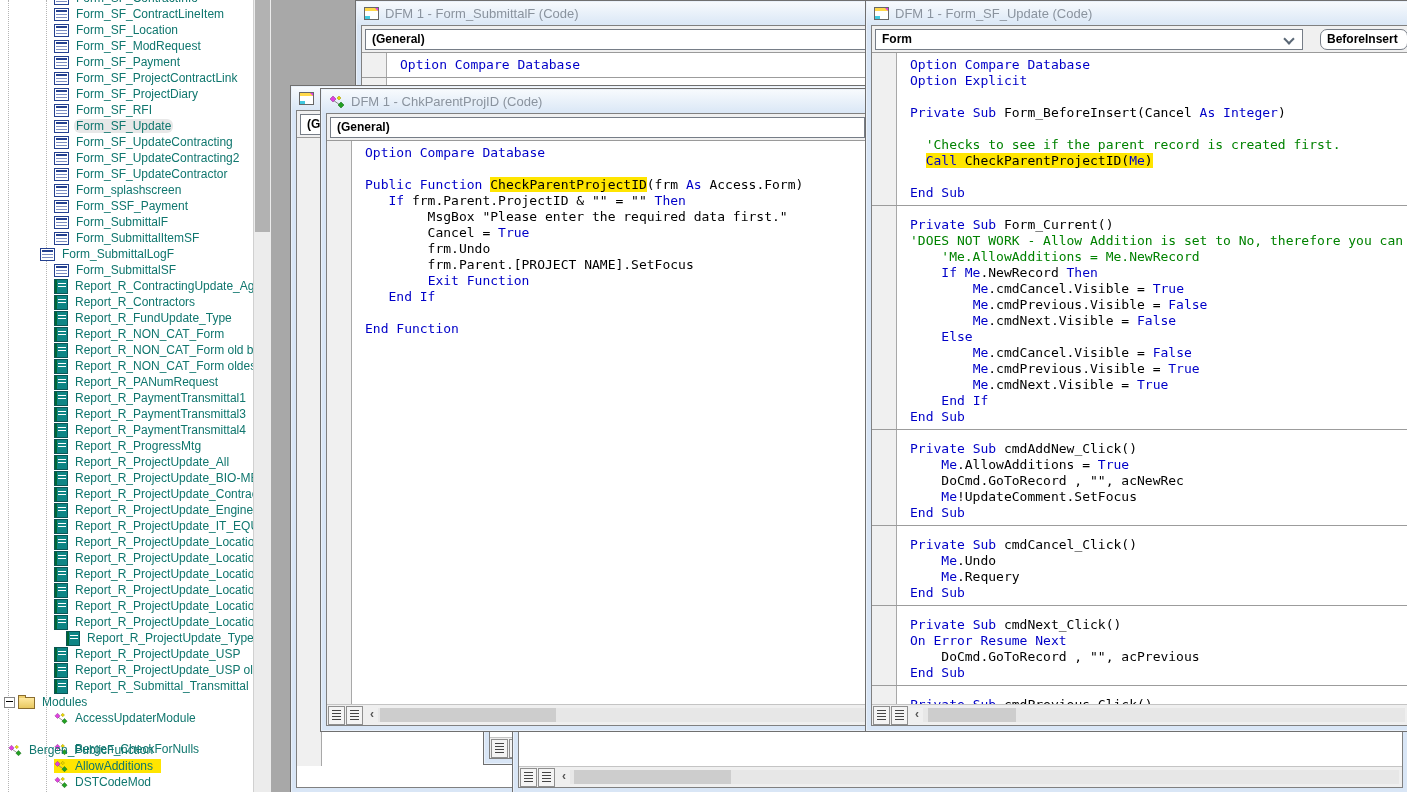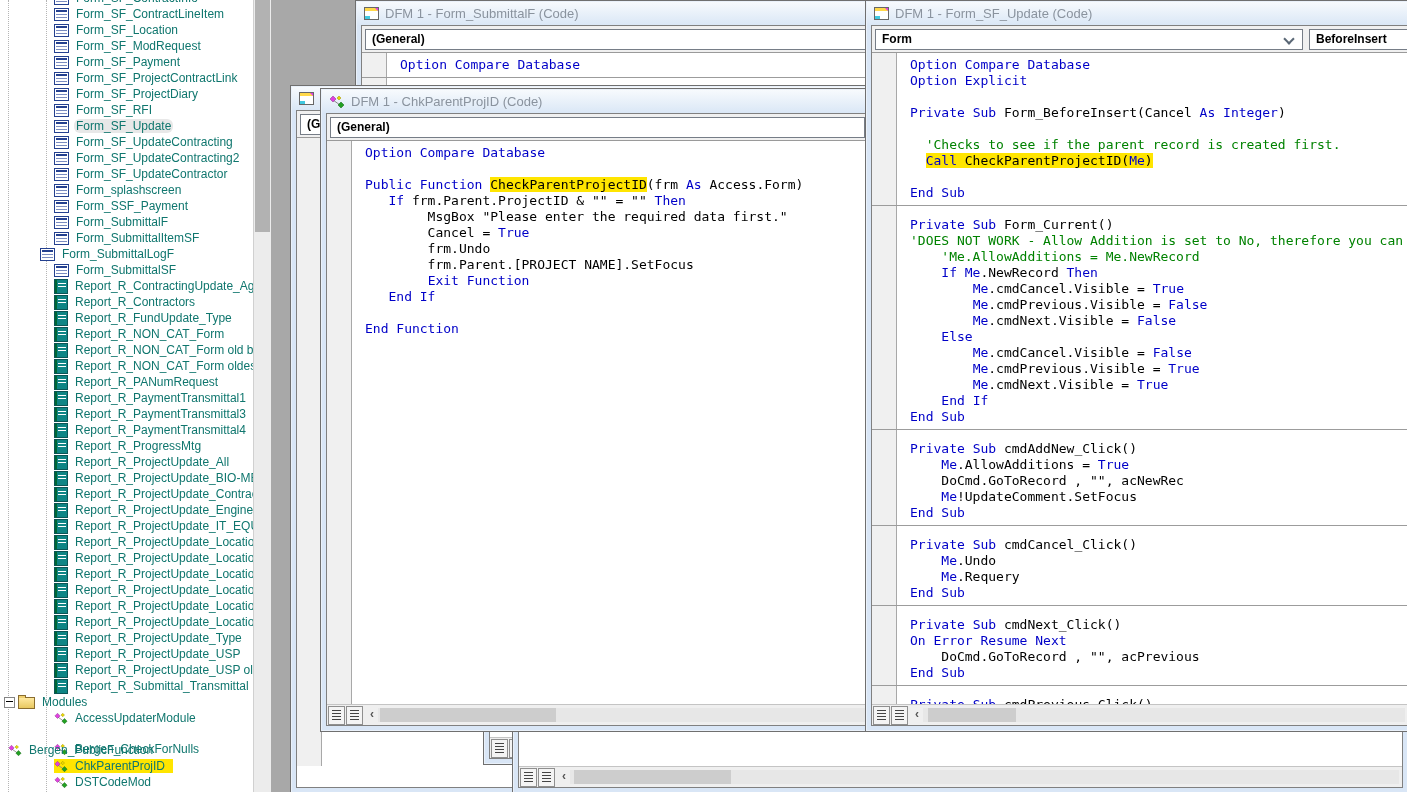--- a/index.html
+++ b/index.html
@@ -225,21 +225,21 @@
           <span class="lbl">Report_R_ProjectUpdate_LocationO</span>
         </div>
         <div class="trow lvl2" style="top: 608px;">
           <span class="icon-report"></span>
           <span class="lbl">Report_R_ProjectUpdate_LocationO</span>
         </div>
         <div class="trow lvl2" style="top: 624px;">
           <span class="icon-report"></span>
           <span class="lbl">Report_R_ProjectUpdate_LocationO</span>
         </div>
-        <div class="trow lvl2" style="top: 640px;">
+        <div class="trow lvl2" style="top: 640px; margin-left: 12px;">
           <span class="icon-report"></span>
           <span class="lbl">Report_R_ProjectUpdate_Type</span>
         </div>
         <div class="trow lvl2" style="top: 656px;">
           <span class="icon-report"></span>
           <span class="lbl">Report_R_ProjectUpdate_USP</span>
         </div>
         <div class="trow lvl2" style="top: 672px;">
           <span class="icon-report"></span>
           <span class="lbl">Report_R_ProjectUpdate_USP  old v</span>
@@ -281,21 +281,21 @@
           <span class="lbl">Bergen_PublicFunction</span>
         </div>
         <div class="trow lvl2" style="top: 768px;">
           <span class="hlwrap">
             <span class="icon-module"><svg width="14" height="13" viewBox="0 0 16 14">
                 <line x1="4" y1="5" x2="11" y2="10" stroke="#888"></line>
                 <polygon points="1,4 4,1 7,4 4,7" fill="#e040e0" stroke="#803080" stroke-width="0.5"></polygon>
                 <polygon points="9,10 12,7 15,10 12,13" fill="#22a022" stroke="#0f5f0f" stroke-width="0.5"></polygon>
                 <polygon points="8,3 10,1 12,3 10,5" fill="#e8d800" stroke="#9a8d00" stroke-width="0.5"></polygon>
               </svg></span>
-            <span class="lbl">ChkParentProjID</span>
+            <span class="lbl">AllowAdditions</span>
           </span>
         </div>
         <div class="trow lvl2" style="top: 784px;">
           <span class="icon-module"><svg width="14" height="13" viewBox="0 0 16 14">
               <line x1="4" y1="5" x2="11" y2="10" stroke="#888"></line>
               <polygon points="1,4 4,1 7,4 4,7" fill="#e040e0" stroke="#803080" stroke-width="0.5"></polygon>
               <polygon points="9,10 12,7 15,10 12,13" fill="#22a022" stroke="#0f5f0f" stroke-width="0.5"></polygon>
               <polygon points="8,3 10,1 12,3 10,5" fill="#e8d800" stroke="#9a8d00" stroke-width="0.5"></polygon>
             </svg></span>
           <span class="lbl">DSTCodeMod</span>
@@ -420,21 +420,21 @@
           </svg>
       </span>
       <span>DFM 1 - Form_SF_Update (Code)</span>
     </div>
     <div class="content">
       <div class="crow">
         <div class="combo" style="left:3px;width:420px;">
           <span>Form</span>
           <span class="chev"></span>
         </div>
-        <div class="combo" style="left:437px;right:0;">
+        <div class="combo" style="left:448px;right:0;border-radius:7px;">
           <span>BeforeInsert</span>
         </div>
       </div>
       <div class="code">
         <div class="gutter"></div>
         <div class="lines" id="linesD"><div class="cl"><span class="kw">Option</span> <span class="kw">Compare</span> <span class="kw">Database</span></div><div class="cl"><span class="kw">Option</span> <span class="kw">Explicit</span></div><div class="cl">&nbsp;</div><div class="cl"><span class="kw">Private</span> <span class="kw">Sub</span> Form_BeforeInsert(Cancel <span class="kw">As</span> <span class="kw">Integer</span>)</div><div class="cl">&nbsp;</div><div class="cl"><span class="cm">  'Checks to see if the parent record is created first.</span></div><div class="cl">  <span class="hl"><span class="kw">Call</span> CheckParentProjectID(<span class="kw">Me</span>)</span></div><div class="cl">&nbsp;</div><div class="cl"><span class="kw">End</span> <span class="kw">Sub</span></div><div class="cl sep">&nbsp;</div><div class="cl"><span class="kw">Private</span> <span class="kw">Sub</span> Form_Current()</div><div class="cl"><span class="cm">'DOES NOT WORK - Allow Addition is set to No, therefore you can</span></div><div class="cl"><span class="cm">    'Me.AllowAdditions = Me.NewRecord</span></div><div class="cl">    <span class="kw">If</span> <span class="kw">Me</span>.NewRecord <span class="kw">Then</span></div><div class="cl">        <span class="kw">Me</span>.cmdCancel.Visible = <span class="kw">True</span></div><div class="cl">        <span class="kw">Me</span>.cmdPrevious.Visible = <span class="kw">False</span></div><div class="cl">        <span class="kw">Me</span>.cmdNext.Visible = <span class="kw">False</span></div><div class="cl">    <span class="kw">Else</span></div><div class="cl">        <span class="kw">Me</span>.cmdCancel.Visible = <span class="kw">False</span></div><div class="cl">        <span class="kw">Me</span>.cmdPrevious.Visible = <span class="kw">True</span></div><div class="cl">        <span class="kw">Me</span>.cmdNext.Visible = <span class="kw">True</span></div><div class="cl">    <span class="kw">End</span> <span class="kw">If</span></div><div class="cl"><span class="kw">End</span> <span class="kw">Sub</span></div><div class="cl sep">&nbsp;</div><div class="cl"><span class="kw">Private</span> <span class="kw">Sub</span> cmdAddNew_Click()</div><div class="cl">    <span class="kw">Me</span>.AllowAdditions = <span class="kw">True</span></div><div class="cl">    DoCmd.GoToRecord , "", acNewRec</div><div class="cl">    <span class="kw">Me</span>!UpdateComment.SetFocus</div><div class="cl"><span class="kw">End</span> <span class="kw">Sub</span></div><div class="cl sep">&nbsp;</div><div class="cl"><span class="kw">Private</span> <span class="kw">Sub</span> cmdCancel_Click()</div><div class="cl">    <span class="kw">Me</span>.Undo</div><div class="cl">    <span class="kw">Me</span>.Requery</div><div class="cl"><span class="kw">End</span> <span class="kw">Sub</span></div><div class="cl sep">&nbsp;</div><div class="cl"><span class="kw">Private</span> <span class="kw">Sub</span> cmdNext_Click()</div><div class="cl"><span class="kw">On</span> <span class="kw">Error</span> <span class="kw">Resume</span> <span class="kw">Next</span></div><div class="cl">    DoCmd.GoToRecord , "", acPrevious</div><div class="cl"><span class="kw">End</span> <span class="kw">Sub</span></div><div class="cl sep">&nbsp;</div><div class="cl"><span class="kw">Private</span> <span class="kw">Sub</span> cmdPrevious_Click()</div></div>
       </div>
       <div class="sbar">
         <span class="splitbtn"></span>
         <span class="splitbtn"></span>

